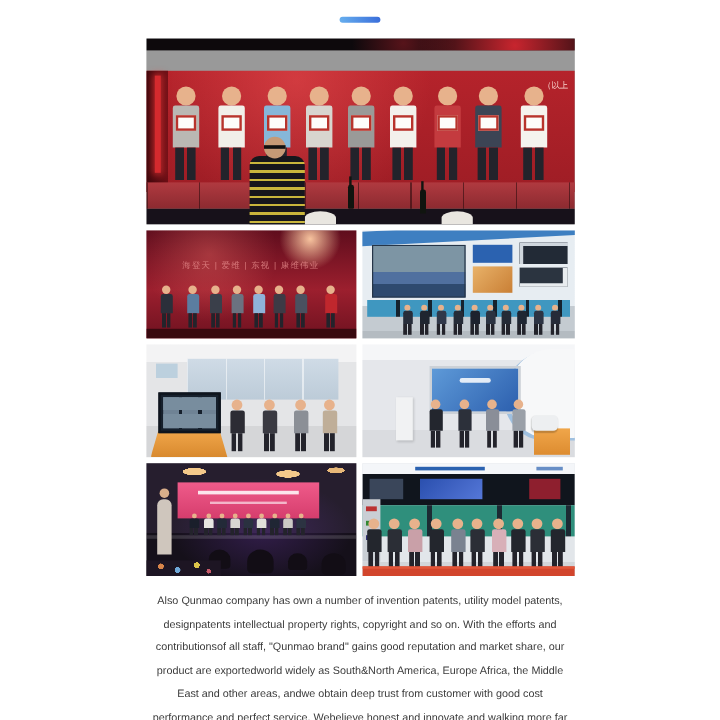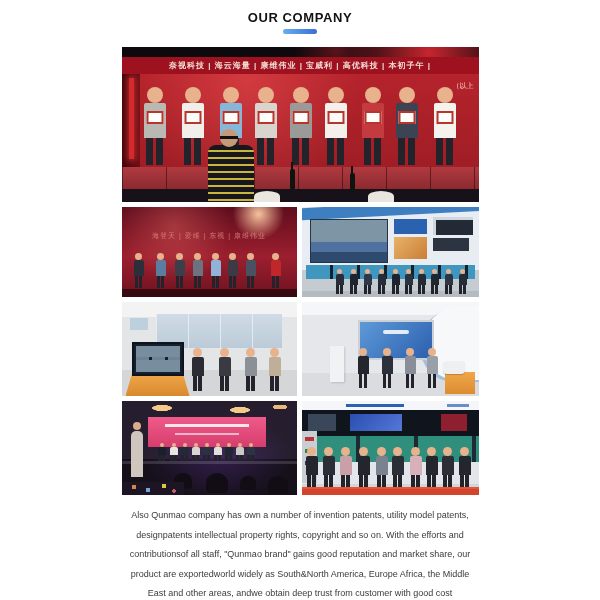--- a/index.html
+++ b/index.html
@@ -157,29 +157,27 @@
   
   .about { width:356px; margin:11px auto 0; font-size:9px; line-height:19.5px; color:#3b3b3b;
     text-align:center; }
 </style>
 </head>
 <body>
 
 <div class="page">
 
   <div class="hdr">
-    <h2>OUR COMPANY</h2>
     <div class="pill"></div>
   </div>
 
   <div class="col">
 
     <figure class="photo p1">
       <div class="p1-top"></div>
-      <div class="p1-banner">奈视科技 | 海云海量 | 康维伟业 | 宝威利 | 高优科技 | 本初子午 |</div>
       <div class="p1-backdrop">
         <span class="p1-note">（以上</span>
       </div>
       <div class="figs" id="figs-p1">
           <div class="fig" style="left: 22px; top: 40px; width: 22px; height: 80px;">
             <span class="fh" style="width:16px;height:16px"></span>
             <span class="ft" style="background:#bab8b3;height:35px"></span>
             <span class="fl" style="height:27px"></span>
             <span class="fc" style="width:17px;height:13px;top:24px"></span>
           </div>

